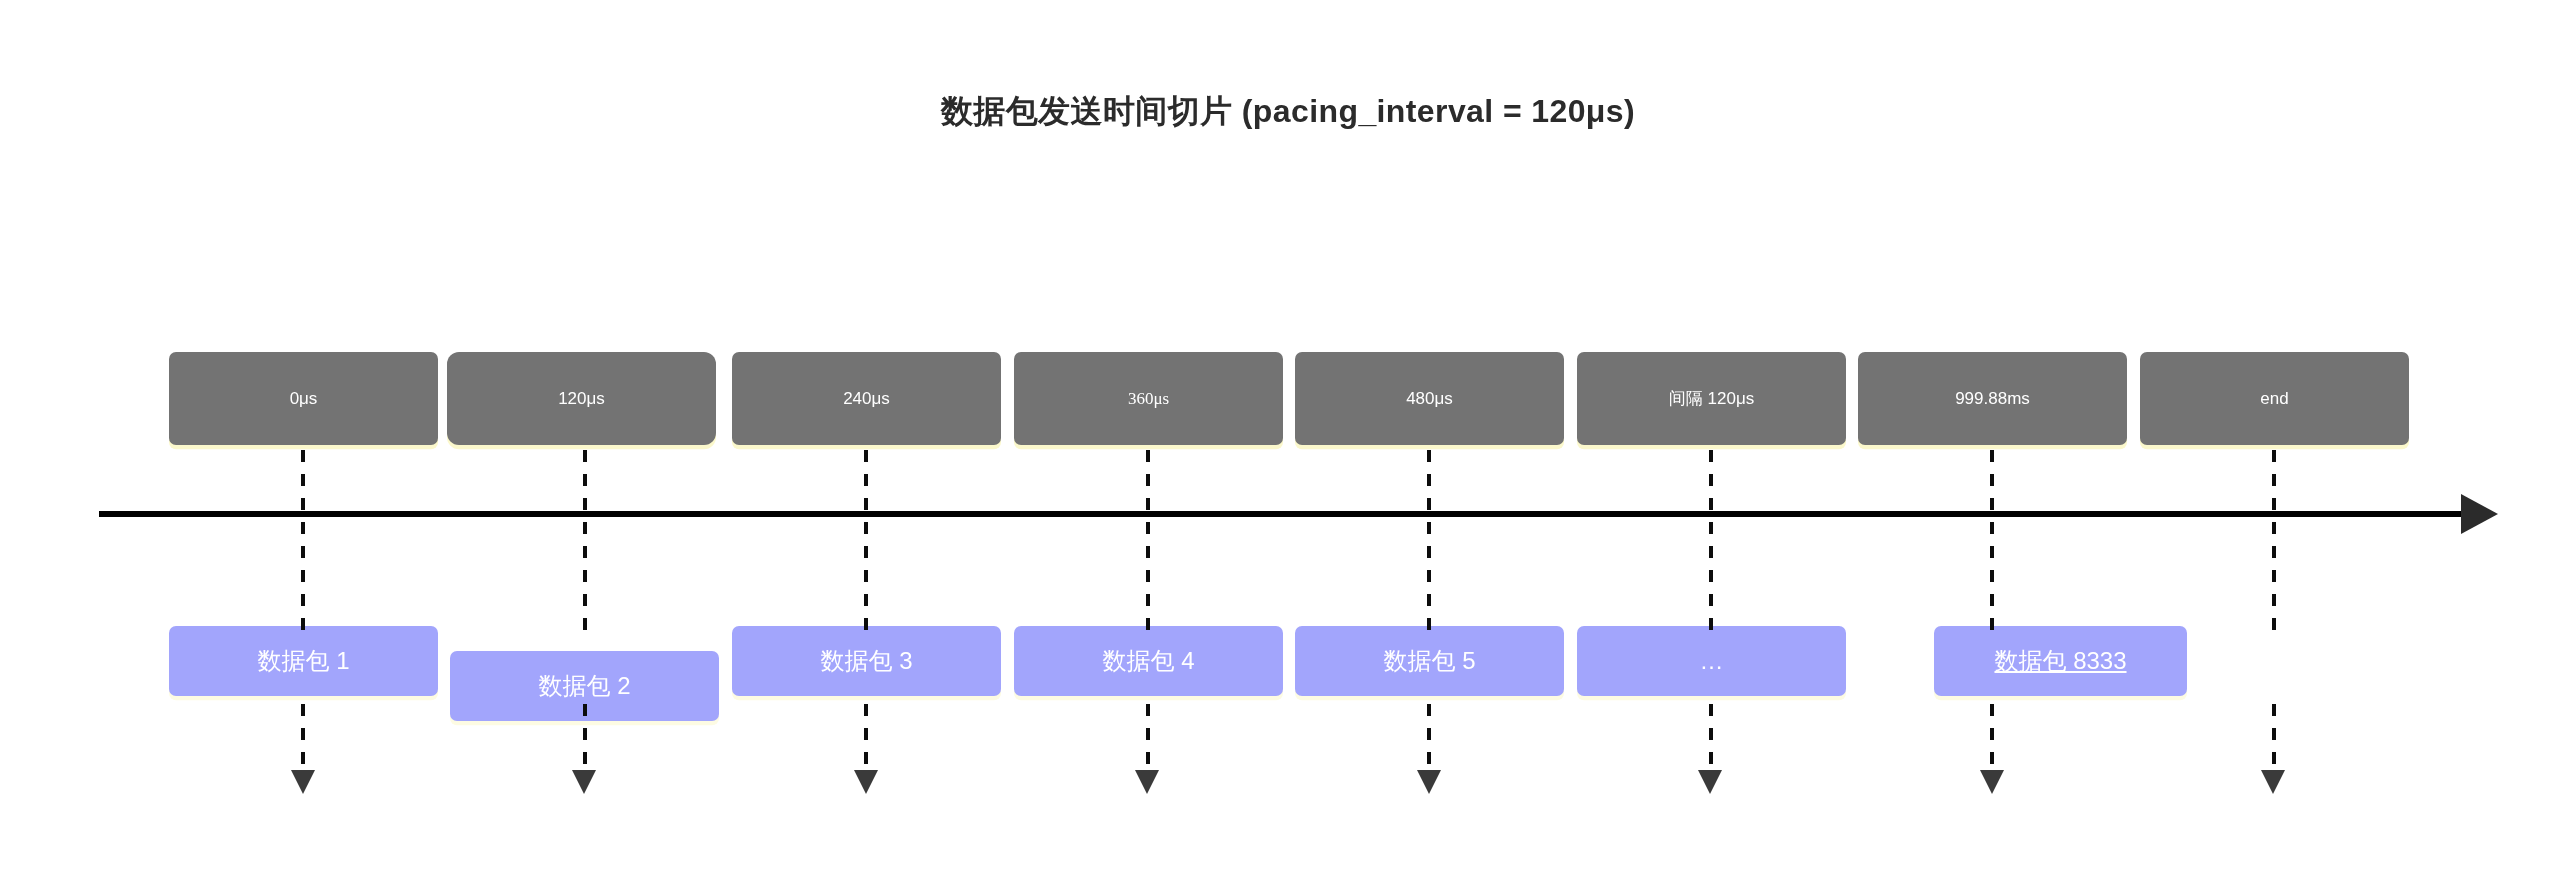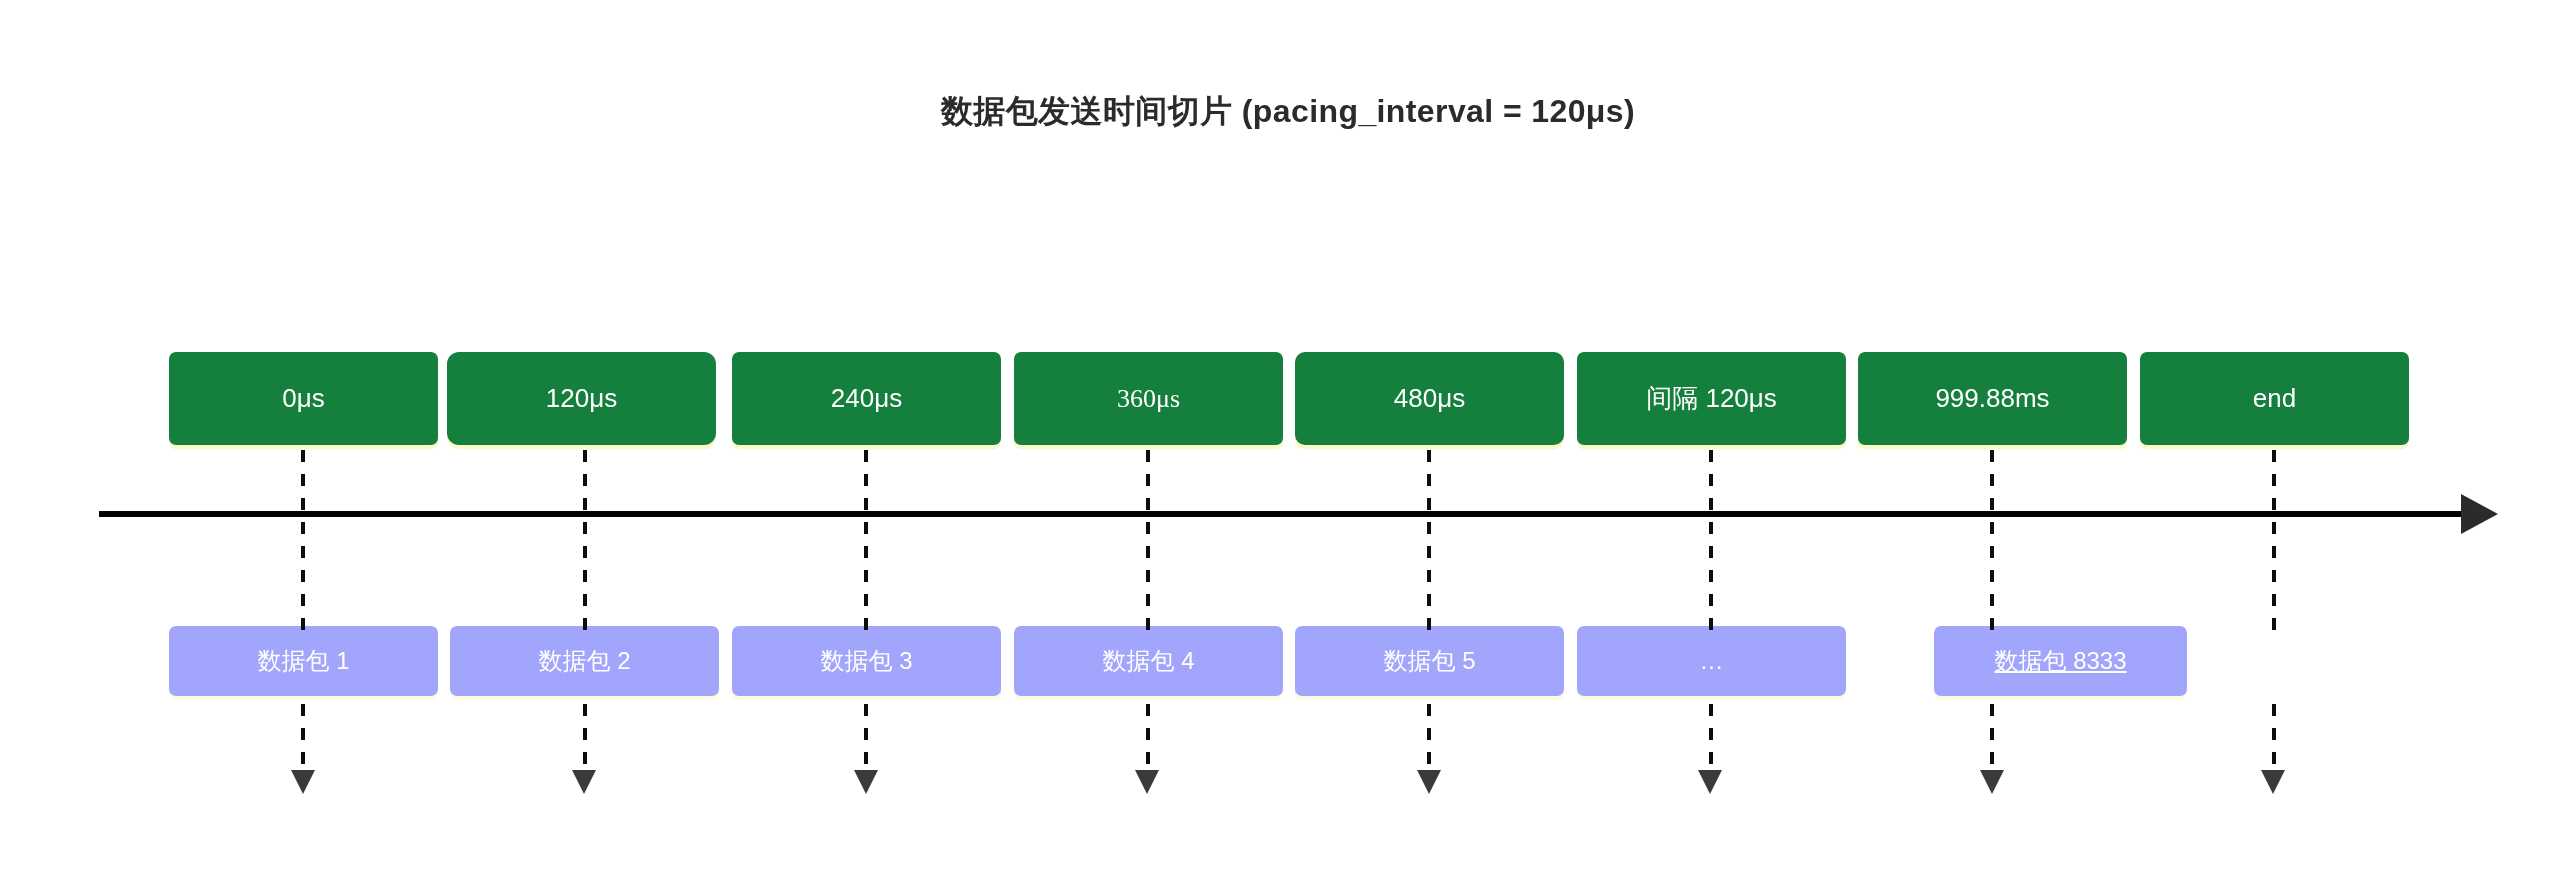--- a/index.html
+++ b/index.html
@@ -69,22 +69,22 @@
     align-items: center;
     justify-content: center;
     border-radius: 7px;
     color: #ffffff;
     white-space: pre;
     text-align: center;
   }
   .tick-box {
     top: 0;
     height: 93px;
-    background: #15803d;
-    font-size: 26px;
+    background: #737373;
+    font-size: 17px;
     box-shadow: 0 4.2px 0 0 #fbf8cc;
   }
   .packet-box {
     top: 0;
     height: 70px;
     background: #a2a5fc;
     font-size: 24px;
     box-shadow: 0 4.2px 0 0 #fdfbe3;
   }
 
@@ -140,28 +140,28 @@
 
 
   <div id="axis-line"></div>
   <div id="axis-arrow"></div>
 
   <div class="row" id="tick-row">
       <div class="tick-box" style="left: 169px; width: 269px;"><span>0μs</span></div>
       <div class="tick-box" style="left: 447px; width: 269px; border-radius: 12px;"><span>120μs</span></div>
       <div class="tick-box" style="left: 732px; width: 269px;"><span>240μs</span></div>
       <div class="tick-box" style="left: 1014px; width: 269px; font-family: Liberation Serif, serif;"><span>360μs</span></div>
-      <div class="tick-box" style="left: 1295px; width: 269px; border-radius: 10px;"><span>480μs</span></div>
+      <div class="tick-box" style="left: 1295px; width: 269px;"><span>480μs</span></div>
       <div class="tick-box" style="left: 1577px; width: 269px;"><span>间隔 120μs</span></div>
       <div class="tick-box" style="left: 1858px; width: 269px;"><span>999.88ms</span></div>
       <div class="tick-box" style="left: 2140px; width: 269px;"><span>end</span></div>
     </div>
   <div class="row" id="packet-row">
       <div class="packet-box" style="left: 169px; width: 269px;"><span>数据包 1</span></div>
-      <div class="packet-box" style="left: 450px; width: 269px;"><span>数据包 2</span></div>
+      <div class="packet-box" style="left: 450px; width: 269px; margin-top: 25px;"><span>数据包 2</span></div>
       <div class="packet-box" style="left: 732px; width: 269px;"><span>数据包 3</span></div>
       <div class="packet-box" style="left: 1014px; width: 269px;"><span>数据包 4</span></div>
       <div class="packet-box" style="left: 1295px; width: 269px;"><span>数据包 5</span></div>
       <div class="packet-box" style="left: 1577px; width: 269px;"><span>…</span></div>
       <div class="packet-box" style="left: 1934px; width: 253px; text-decoration: underline;"><span>数据包 8333</span></div>
     </div>
 
   <div id="connector-layer">
       <div class="dash-seg dash-upper" style="left: 301px;"></div>
       <div class="dash-seg dash-lower" style="left: 301px;"></div>

